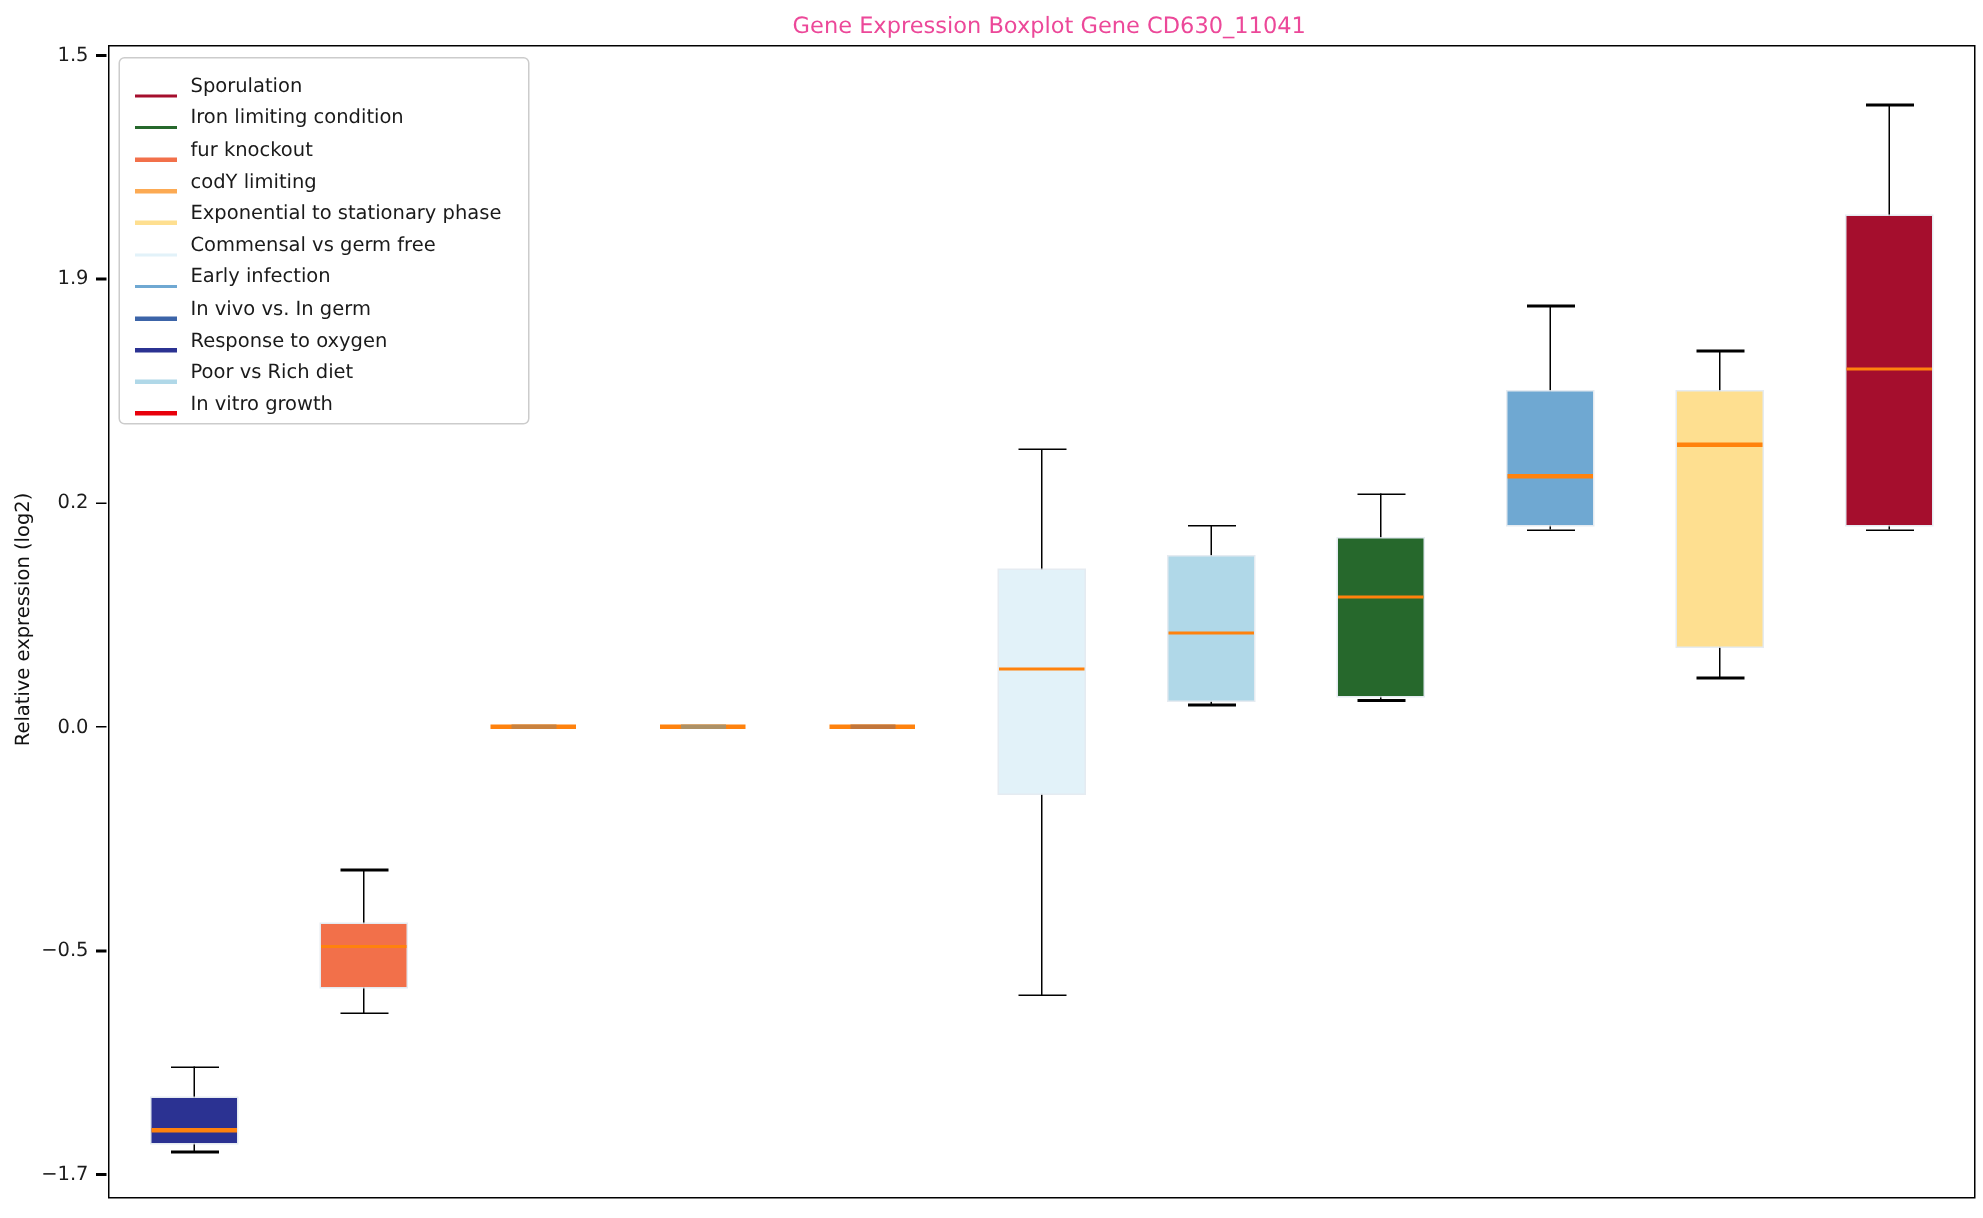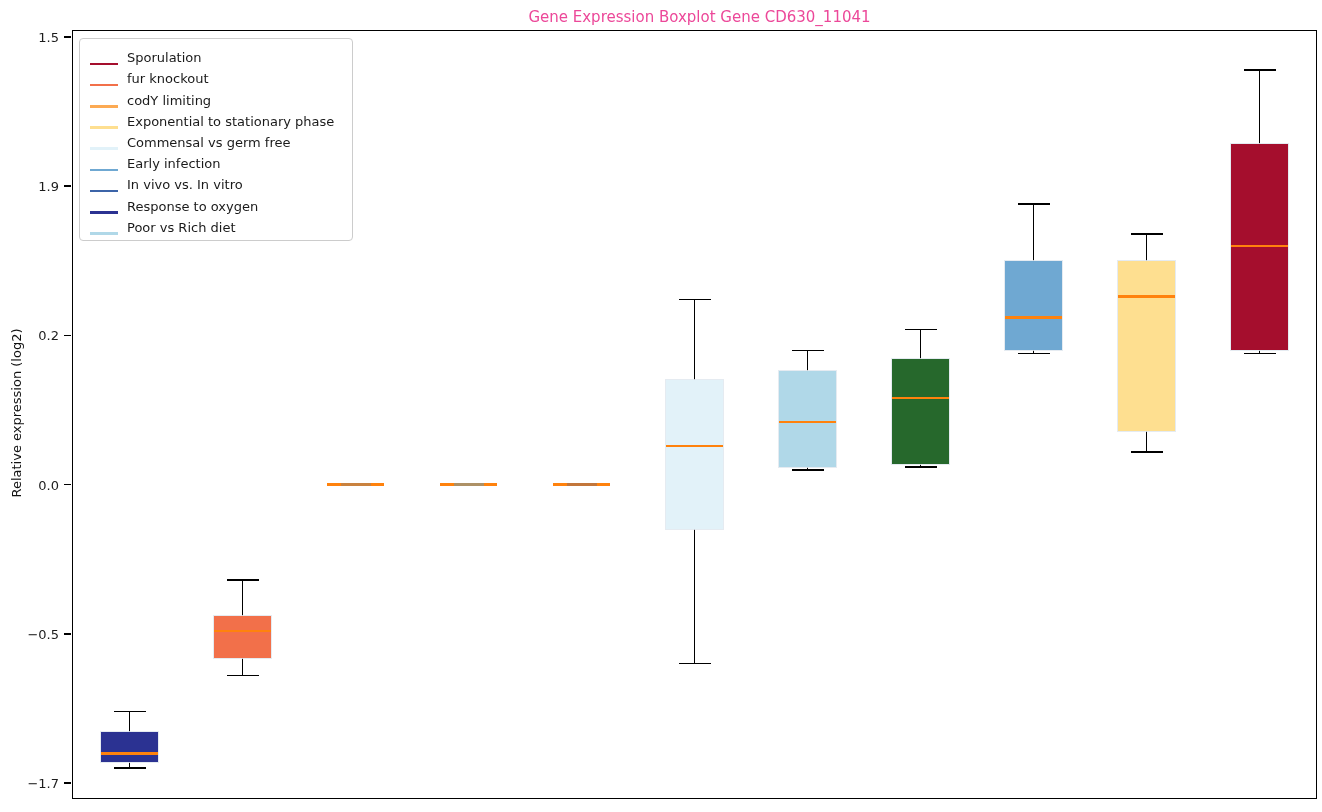--- a/index.html
+++ b/index.html
@@ -210,20 +210,24 @@
           <div class="box-rect" style="left: 1158px; top: 113.409px; height: 205.926px; background: rgb(165, 14, 45);"></div>
           <div class="median-line" style="left: 1158px; top: 213.579px; background: rgb(255, 130, 13);"></div>
         </div>
       </div>
     <div id="legend">
         <div class="legend-item">
           <div class="legend-swatch" style="background: rgb(165, 14, 45);"></div>
           <div class="legend-label">Sporulation</div>
         </div>
         <div class="legend-item">
+          <div class="legend-swatch" style="background: rgb(38, 104, 44);"></div>
+          <div class="legend-label">Iron limiting condition</div>
+        </div>
+        <div class="legend-item">
           <div class="legend-swatch" style="background: rgb(242, 112, 74);"></div>
           <div class="legend-label">fur knockout</div>
         </div>
         <div class="legend-item">
           <div class="legend-swatch" style="background: rgb(252, 170, 83);"></div>
           <div class="legend-label">codY limiting</div>
         </div>
         <div class="legend-item">
           <div class="legend-swatch" style="background: rgb(254, 223, 144);"></div>
           <div class="legend-label">Exponential to stationary phase</div>
@@ -231,25 +235,29 @@
         <div class="legend-item">
           <div class="legend-swatch" style="background: rgb(226, 242, 249);"></div>
           <div class="legend-label">Commensal vs germ free</div>
         </div>
         <div class="legend-item">
           <div class="legend-swatch" style="background: rgb(111, 168, 210);"></div>
           <div class="legend-label">Early infection</div>
         </div>
         <div class="legend-item">
           <div class="legend-swatch" style="background: rgb(60, 100, 168);"></div>
-          <div class="legend-label">In vivo vs. In vitro</div>
+          <div class="legend-label">In vivo vs. In germ</div>
         </div>
         <div class="legend-item">
           <div class="legend-swatch" style="background: rgb(43, 50, 146);"></div>
           <div class="legend-label">Response to oxygen</div>
         </div>
         <div class="legend-item">
           <div class="legend-swatch" style="background: rgb(176, 216, 232);"></div>
           <div class="legend-label">Poor vs Rich diet</div>
+        </div>
+        <div class="legend-item">
+          <div class="legend-swatch" style="background: rgb(232, 0, 11);"></div>
+          <div class="legend-label">In vitro growth</div>
         </div>
       </div>
   </div>
 </div>
 
 </body></html>

